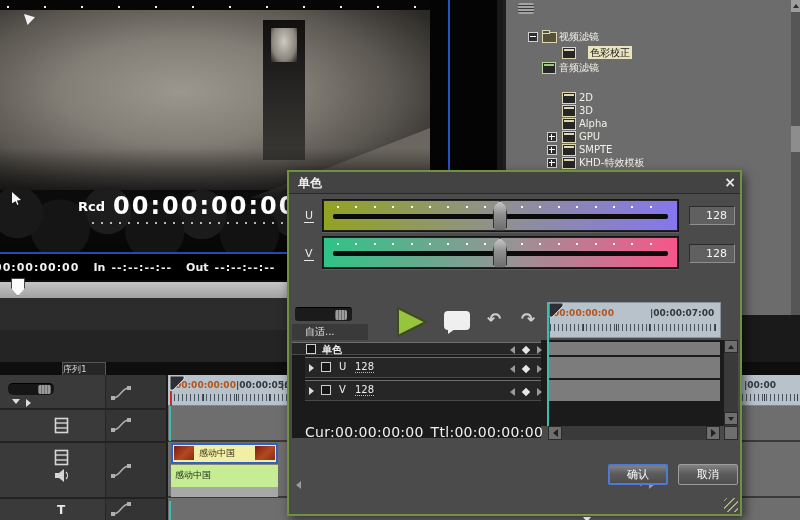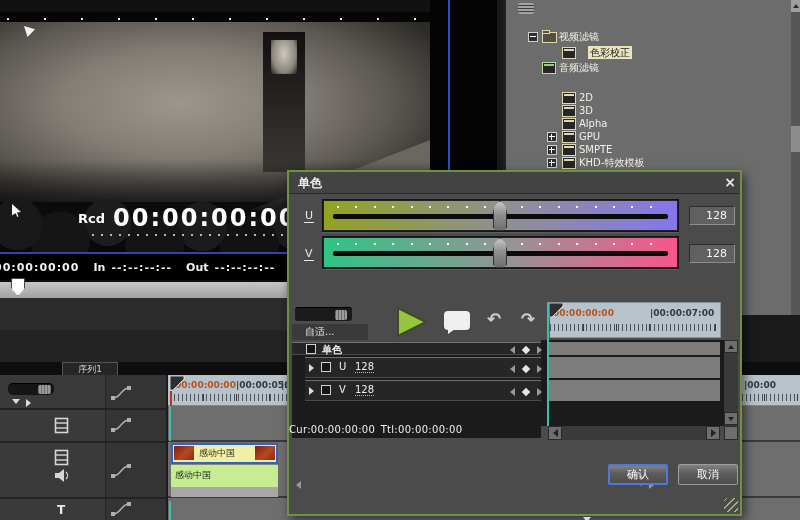--- a/index.html
+++ b/index.html
@@ -8,21 +8,21 @@
   .abs{position:absolute}
   
   .dd{width:0;height:0;border-left:3px solid transparent;border-right:3px solid transparent;border-top:4px solid #c9c9c9}
   .tri-d{width:0;height:0;border-left:4px solid transparent;border-right:4px solid transparent;border-top:5px solid #ddd}
   .tri-r{width:0;height:0;border-top:4px solid transparent;border-bottom:4px solid transparent;border-left:5px solid #ddd}
   .tri-l{width:0;height:0;border-top:4px solid transparent;border-bottom:4px solid transparent;border-right:5px solid #9a9a9a}
   .tri-rr{width:0;height:0;border-top:4px solid transparent;border-bottom:4px solid transparent;border-left:5px solid #9a9a9a}
   .dia{width:6px;height:6px;background:#e6e6e6;transform:rotate(45deg)}
   .chk{width:10px;height:10px;border:1px solid #cfcfcf;background:#161616}
   
-  #monitor{left:0;top:12px;width:486px;height:252px;background:#060606;overflow:hidden}
+  #monitor{left:0;top:0;width:486px;height:252px;background:#060606;overflow:hidden}
   #vid-lights{left:0;top:0;width:430px;height:15px;
     background-image:radial-gradient(circle 1.6px at 8px 7px,#efefef 60%,transparent 61%),
                      radial-gradient(circle 1.1px at 26px 3px,#cfcfcf 60%,transparent 61%);
     background-size:37px 15px,53px 15px}
   #vid-wall{left:0;top:10px;width:430px;height:180px;
     background:radial-gradient(ellipse 300px 130px at 42% 45%,#9b968e 0%,#827d75 40%,#5c5852 70%,#2c2a27 100%)}
   #vid-monolith{left:263px;top:20px;width:42px;height:140px;background:linear-gradient(180deg,#11100f,#2a2927 60%,#3a3835)}
   #vid-monolith-top{left:271px;top:28px;width:26px;height:34px;background:radial-gradient(ellipse at 50% 40%,#cfcac0 0%,#8a857c 65%,transparent 100%)}
   #vid-ramp{left:250px;top:128px;width:180px;height:70px;background:#6b6760;clip-path:polygon(0 100%,100% 0,100% 100%)}
   #vid-audience{left:0;top:148px;width:430px;height:104px;
@@ -57,22 +57,22 @@
   
   #scrub{left:0;top:280px;width:430px;height:18px;background:linear-gradient(180deg,#c6c6c6,#9d9d9d);border-top:2px solid #0c0c0c}
   #scrub-marker{left:11px;top:278px;width:14px;height:18px;background:#fdfdfd;border:1px solid #444;
     clip-path:polygon(0 0,100% 0,100% 55%,50% 100%,0 55%);box-sizing:border-box}
   
   #transport{left:0;top:298px;width:430px;height:32px;background:#2c2c2c}
   
   #tl-toolbar{left:0;top:330px;width:800px;height:32px;background:#242424}
   
   #tab-row{left:0;top:362px;width:800px;height:13px;background:#0e0e0e}
-  #seq-tab{left:62px;top:362px;width:56px;height:13px;background:#262626;border:1px solid #555;border-bottom:none;
-    color:#cfcfcf;font-size:9px;text-align:center;line-height:13px;box-sizing:border-box}
+  #seq-tab{left:62px;top:362px;width:44px;height:13px;background:#262626;border:1px solid #555;border-bottom:none;
+    color:#cfcfcf;font-size:9px;text-align:left;line-height:13px;box-sizing:border-box}
   
   #tl-headers{left:0;top:375px;width:168px;height:145px;background:#3a3a3a;border-right:2px solid #1c1c1c;box-sizing:border-box}
   .hline{position:absolute;left:0;width:168px;height:2px;background:#222}
   #zoom-slider{left:8px;top:383px;width:46px;height:11px;background:#161616;border-radius:5px;border-top:1px solid #000}
   .scurve{position:absolute;left:110px;width:24px;height:16px}
   .filmico{position:absolute;left:54px;width:15px;height:17px}
   #tl-content{left:168px;top:375px;width:632px;height:145px;background:#6e6e6e}
   #tl-ruler{left:168px;top:375px;width:632px;height:30px;background:#b7c2ca;border-bottom:1px solid #7e8890}
   .rulabel{position:absolute;top:5px;font-size:9px;font-weight:bold;color:#33383d;white-space:nowrap}
   .rulabel.orange{color:var(--timecode_orange)}
@@ -141,21 +141,21 @@
   #mon-ico::after{content:"";position:absolute;left:4px;bottom:-4px;width:7px;height:5px;background:#efefef;clip-path:polygon(0 0,100% 0,0 100%)}
   .uarrow{position:absolute;color:#cdcdcd;font-size:17px;font-weight:bold;line-height:18px}
   #curve-ico{position:absolute;left:264px;top:141px;width:24px;height:16px}
   #kf-ruler{position:absolute;left:258px;top:130px;width:174px;height:36px;background:#b7c2ca;border:1px solid #8a949c}
   #kf-rows-bg{position:absolute;left:252px;top:168px;width:184px;height:86px;background:#1b1b1b}
   .kfrow{position:absolute;left:259px;width:172px;background:#7c7c7c}
   #kf-teal{position:absolute;left:258px;top:131px;width:2px;height:123px;background:var(--teal_edge)}
   .prow{position:absolute;background:#262626;border-top:1px solid #6e6e6e;border-bottom:1px solid #4a4a4a;color:#efefef;font-size:10px}
   .kfnav{position:absolute;display:flex;gap:8px;align-items:center}
   #params-bg{position:absolute;left:3px;top:170px;width:249px;height:96px;background:#1b1b1b}
-  #dlg-status{position:absolute;left:0;top:252px;color:#f0f0f0;font-size:10px;white-space:nowrap;letter-spacing:.3px}
+  #dlg-status{position:absolute;left:16px;top:252px;color:#f0f0f0;font-size:14px;white-space:nowrap;letter-spacing:.3px}
   .sbar{position:absolute;background:#3a3a3a}
   .sbtn{position:absolute;background:#6e6e6e;border:1px solid #2a2a2a;display:flex;align-items:center;justify-content:center}
   .btn{position:absolute;width:60px;height:21px;background:linear-gradient(#828282,#5c5c5c 45%,#4e4e4e);
     color:#fff;font-size:11px;text-align:center;border-radius:2px}
   #btn-ok{border:2px solid #4e79d6;line-height:17px}
   #btn-cancel{border:1px solid #9d9d9d;line-height:19px}
   #dlg-grip{position:absolute;left:435px;top:326px;width:14px;height:14px;
     background:repeating-linear-gradient(-45deg,transparent 0 2px,#a9b089 2px 3px,transparent 3px 5px)}
 </style>
 </head>

